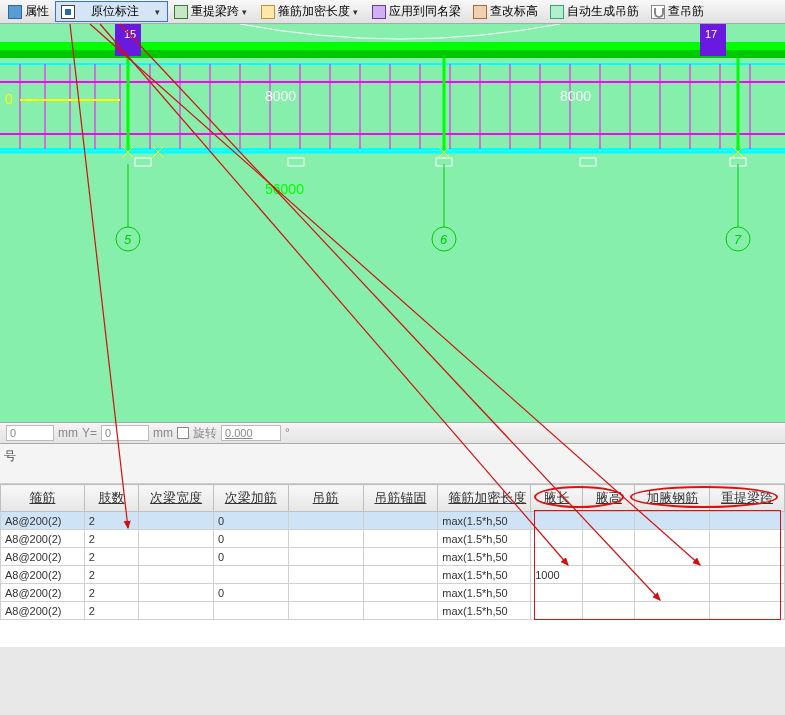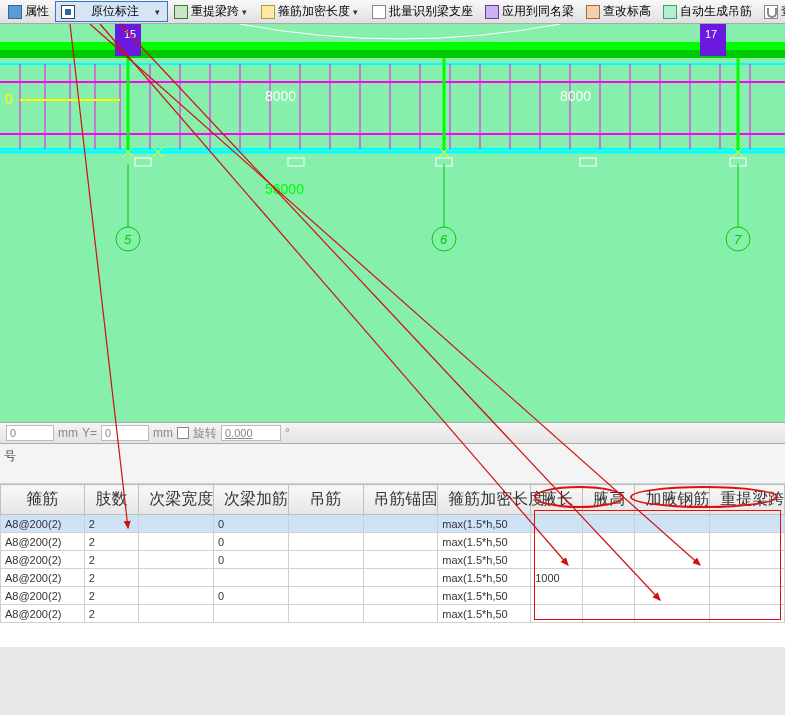--- a/index.html
+++ b/index.html
@@ -32,21 +32,21 @@
   .coord-in { width:48px; height:16px; border:1px solid #bbb; background:#fff; font-size:11px; padding:0 3px; color:#888; }
   .coord-in.sm { width:60px;text-decoration:underline;}
   .chk { width:12px;height:12px;border:1px solid #888;background:#fff;display:inline-block;vertical-align:middle;}
   
   
   .label-row { height: 40px; background:#f4f4f4; border-bottom:1px solid #ccc; padding-left:4px; padding-top:4px; color:#444; position:relative;}
   
   
   .tbl-wrap { height: 163px; background:#fff; overflow:auto; }
   table.data { border-collapse: collapse; width: 100%; table-layout: fixed;}
-  table.data th { background: linear-gradient(#f8f8f8,#e6e6e6); border:1px solid #c0c0c0; padding:4px 10px; font-weight:normal; color:#333; font-size:16px; height:24px; white-space:nowrap;}
+  table.data th { background: linear-gradient(#f8f8f8,#e6e6e6); border:1px solid #c0c0c0; padding:4px 10px; font-weight:normal; color:#333; font-size:13px; height:24px; white-space:nowrap;text-decoration:underline;}
   table.data td { border:1px solid #d0d0d0; padding:2px 4px; font-size:11px; color:#333; height:18px; background:#fff; white-space:nowrap;}
   table.data tr.selected td { background:#cfe3f7; }
   
   
   .red-ell { position:absolute; border:2px solid #e01010; border-radius:50%; pointer-events:none; }
   
   
   .anno-overlay { position:absolute; top:0; left:0; width:785px; height:715px; pointer-events:none; }
 </style>
 </head>
@@ -64,24 +64,20 @@
     </div>
   <div class="tool-btn">
       <span class="icon-sq icon-retrieve"></span>
       <span>重提梁跨</span>
       <span class="dd-arrow">▾</span>
     </div>
   <div class="tool-btn">
       <span class="icon-sq icon-copy"></span>
       <span>箍筋加密长度</span>
       <span class="dd-arrow">▾</span>
-    </div>
-  <div class="tool-btn">
-      <span class="icon-sq icon-batch"></span>
-      <span>批量识别梁支座</span>
     </div>
   <div class="tool-btn">
       <span class="icon-sq icon-apply"></span>
       <span>应用到同名梁</span>
     </div>
   <div class="tool-btn">
       <span class="icon-sq icon-elev"></span>
       <span>查改标高</span>
     </div>
   <div class="tool-btn">

